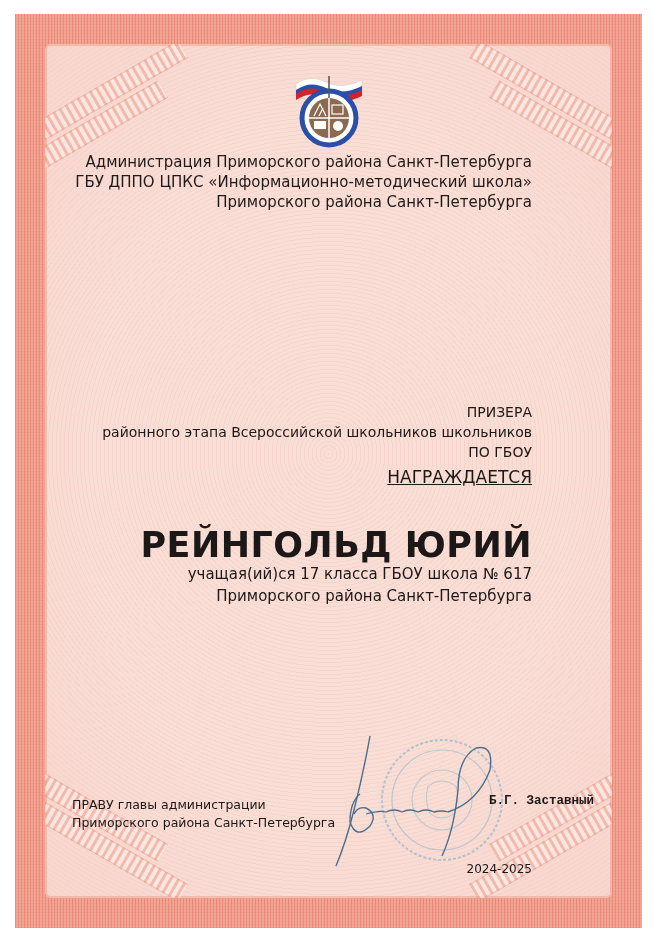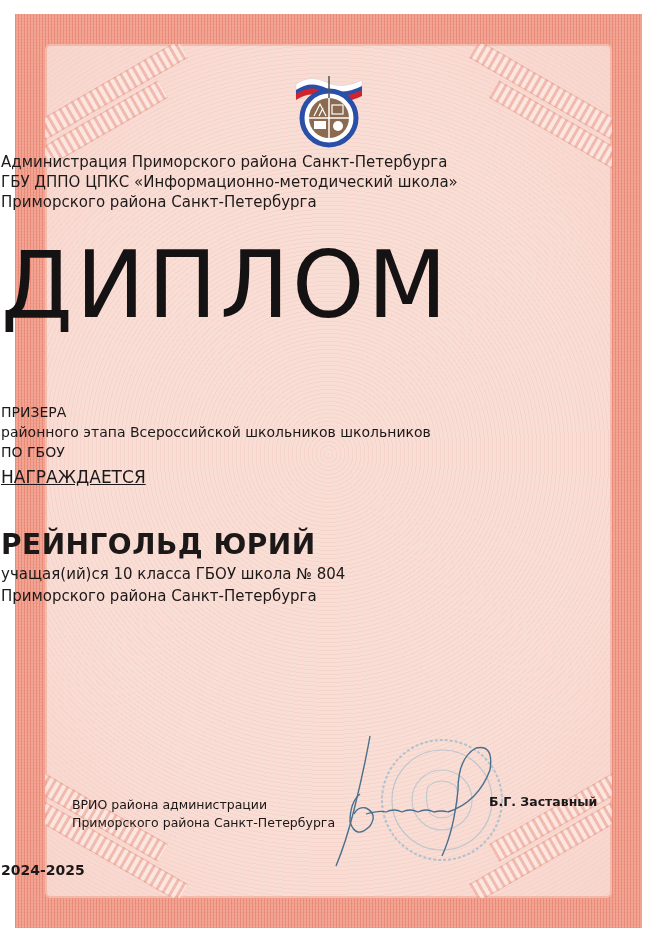--- a/index.html
+++ b/index.html
@@ -36,34 +36,34 @@
   .band.tl1 { left: -30px; top: 40px; transform: rotate(-30deg); }
   .band.tl2 { left: -50px; top: 80px; transform: rotate(-30deg); }
   .band.tr1 { right: -30px; top: 40px; transform: rotate(30deg); }
   .band.tr2 { right: -50px; top: 80px; transform: rotate(30deg); }
   .band.bl1 { left: -30px; bottom: 40px; transform: rotate(30deg); }
   .band.bl2 { left: -50px; bottom: 80px; transform: rotate(30deg); }
   .band.br1 { right: -30px; bottom: 40px; transform: rotate(-30deg); }
   .band.br2 { right: -50px; bottom: 80px; transform: rotate(-30deg); }
 
   .content { position: absolute; left: 0; top: 0; width: 654px; height: 940px; }
-  .center { position: absolute; left: 1px; width: 524px; text-align: left; }
+  .center { position: absolute; left: 8px; width: 524px; text-align: right; }
 
   .logo { position: absolute; left: 290px; top: 70px; width: 78px; height: 78px; }
 
   .header-org { top: 152px; font-size: 15px; line-height: 20px; color: #1e1a1a; }
   .title { top: 236px; font-size: 92px; line-height: 100px; letter-spacing: 3px; font-weight: 500; color: #141212; font-family: "DejaVu Sans", sans-serif; }
   .subtitle { top: 378px; font-size: 14px; line-height: 20px; margin-top: 24px; }
   .awarded { top: 466px; font-size: 17px; line-height: 22px; text-decoration: underline; }
-  .name { top: 526px; font-size: 28px; line-height: 38px; font-weight: bold; letter-spacing: 0.5px; }
+  .name { top: 526px; font-size: 35px; line-height: 38px; font-weight: bold; letter-spacing: 0.5px; }
   .student { top: 563px; font-size: 15px; line-height: 22px; }
 
   .sign-left { position: absolute; left: 72px; top: 796px; font-size: 12.5px; line-height: 18px; }
-  .sign-right { position: absolute; left: 489px; top: 794px; font-size: 12.5px; font-weight: bold; }
-  .year { top: 862px; font-size: 14px; font-weight: bold; }
+  .sign-right { position: absolute; left: 489px; top: 794px; font-size: 12.5px; font-weight: bold; font-family: Liberation Mono, monospace; }
+  .year { top: 862px; font-size: 12px; font-weight: normal; }
 
   .stamp { position: absolute; left: 378px; top: 736px; width: 128px; height: 128px; }
   .signature { position: absolute; left: 330px; top: 730px; width: 180px; height: 140px; }
 </style>
 </head>
 <body>
 
 <div class="sheet">
   <div class="inner">
     <div class="band tl1"></div>
@@ -95,52 +95,51 @@
     <circle cx="48" cy="56" r="5" fill="#ffffff"></circle>
     <line x1="39" y1="6" x2="39" y2="28" stroke="#555" stroke-width="1.5"></line>
   </svg>
 
   <div class="center header-org">
     <div>Администрация Приморского района Санкт-Петербурга</div>
     <div>ГБУ ДППО ЦПКС «Информационно-методический школа»</div>
     <div>Приморского района Санкт-Петербурга</div>
   </div>
 
-  <div class="center title">ДИПЛОМ</div>
 
   <div class="center subtitle">
     <div>ПРИЗЕРА</div>
     <div>районного этапа Всероссийской школьников школьников</div>
     <div>ПО ГБОУ</div>
   </div>
 
   <div class="center awarded">НАГРАЖДАЕТСЯ</div>
 
   <div class="center name">РЕЙНГОЛЬД ЮРИЙ</div>
 
   <div class="center student">
-    <div>учащая(ий)ся 10 класса  ГБОУ школа № 804</div>
+    <div>учащая(ий)ся 17 класса  ГБОУ школа № 617</div>
     <div>Приморского района Санкт-Петербурга</div>
   </div>
 
   <svg class="stamp" viewBox="0 0 128 128">
     <circle cx="64" cy="64" r="60" fill="none" stroke="#9fbccc" stroke-width="2" stroke-dasharray="3 2" opacity="0.8"></circle>
     <circle cx="64" cy="64" r="50" fill="none" stroke="#9fbccc" stroke-width="1.2" opacity="0.7"></circle>
     <circle cx="64" cy="64" r="30" fill="none" stroke="#9fbccc" stroke-width="1.2" opacity="0.6"></circle>
     <path d="M50 50 Q64 40 78 50 Q82 64 76 78 Q64 86 52 78 Q46 64 50 50 Z" fill="none" stroke="#9fbccc" stroke-width="1" opacity="0.7"></path>
   </svg>
 
   <svg class="signature" viewBox="0 0 180 140">
     <path d="M40 6 Q34 40 24 80 Q16 112 6 136" fill="none" stroke="#4a6f8c" stroke-width="1.4"></path>
     <path d="M30 64 Q20 72 20 92 Q26 110 40 96 Q48 84 36 78 Q28 76 24 84" fill="none" stroke="#4a6f8c" stroke-width="1.4"></path>
     <path d="M36 84 Q50 80 56 82 Q64 78 72 82 Q80 78 88 82 Q96 78 104 82 Q112 80 118 82" fill="none" stroke="#4a6f8c" stroke-width="1.3"></path>
     <path d="M118 82 Q148 72 160 40 Q164 14 146 18 Q128 28 128 60 Q124 100 112 126" fill="none" stroke="#4a6f8c" stroke-width="1.4"></path>
   </svg>
 
   <div class="sign-left">
-    <div>ВРИО района администрации</div>
+    <div>ПРАВУ главы администрации</div>
     <div>Приморского района Санкт-Петербурга</div>
   </div>
 
   <div class="sign-right">Б.Г. Заставный</div>
 
   <div class="center year">2024-2025</div>
 </div>
 
 </body></html>

